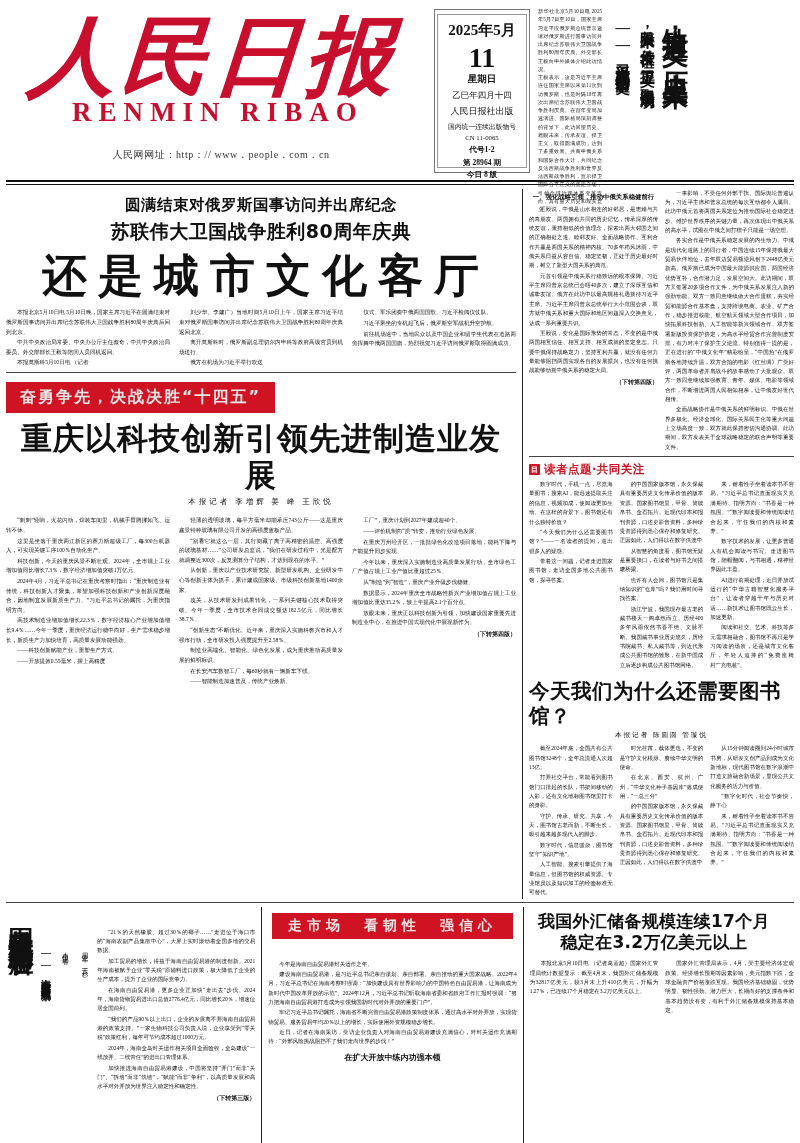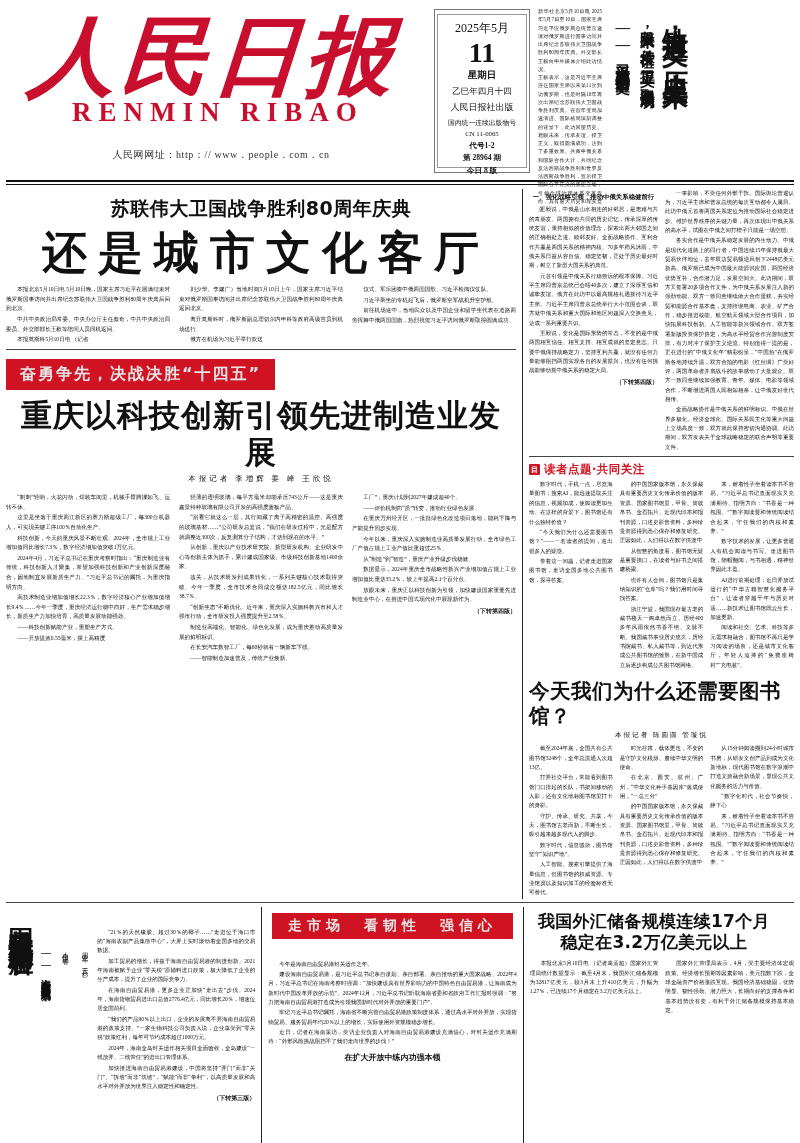--- a/index.html
+++ b/index.html
@@ -33,21 +33,21 @@
   .logo-url {
     font-size: 10px; color: #333; text-align: center;
     margin-top: 20px; letter-spacing: 0.6px;
   }
   .mast-datebox {
     width: 96px; border: 1.5px solid #777; margin: 4px 6px 4px 8px;
     padding: 4px 2px; text-align: center; line-height: 1.45;
     display: flex; flex-direction: column; align-items: center;
   }
   .db-inner { border: 0.5px solid #999; width: 100%; height: 100%; padding: 5px 2px; }
-  .db-ym { font-size: 12px; font-weight: 400; text-align: center; }
+  .db-ym { font-size: 15px; font-weight: 700; text-align: center; }
   .db-day { font-size: 28px; font-weight: 700; line-height: 1.05; margin: 1px 0; }
   .db-wk { font-size: 9.5px; font-weight: 700; margin-bottom: 2px; text-align: center;}
   .db-lunar { font-size: 8.5px; margin-bottom: 4px; }
   .db-pub { font-size: 9px; margin-bottom: 4px; }
   .db-sm { font-size: 6.8px; line-height: 1.6; }
   .db-sm2 { font-size: 7.6px; line-height: 1.65; font-weight: 700; }
 
   .mast-right { flex: 1; display: flex; gap: 5px; padding: 2px 0 0 2px; }
   .mast-col { font-size: 5.1px; line-height: 1.62; text-align: justify; color:#1a1a1a; }
   .mast-c1 { width: 64px; }
@@ -217,20 +217,21 @@
   </div>
 
   <div class="rule-thick"></div>
   <div class="rule-thin"></div>
 
   <div class="body-grid">
 
     <div class="left-zone">
 
       <div class="kicker">
+        <div>圆满结束对俄罗斯国事访问并出席纪念</div>
         <div class="k2">苏联伟大卫国战争胜利80周年庆典</div>
       </div>
 
       <div class="mainhead">还是城市文化客厅</div>
 
       <div class="cols3">
         <div class="col">
           <p>本报北京5月10日电 5月10日晚，国家主席习近平在圆满结束对俄罗斯国事访问并出席纪念苏联伟大卫国战争胜利80周年庆典后回到北京。</p>
           <p>中共中央政治局常委、中央办公厅主任蔡奇，中共中央政治局委员、外交部部长王毅等陪同人员同机返回。</p>
           <p>本报莫斯科5月10日电 （记者</p>

